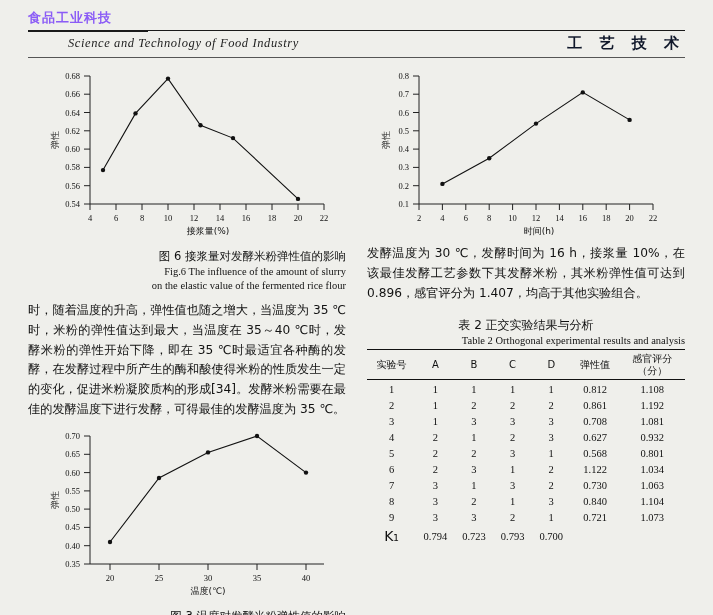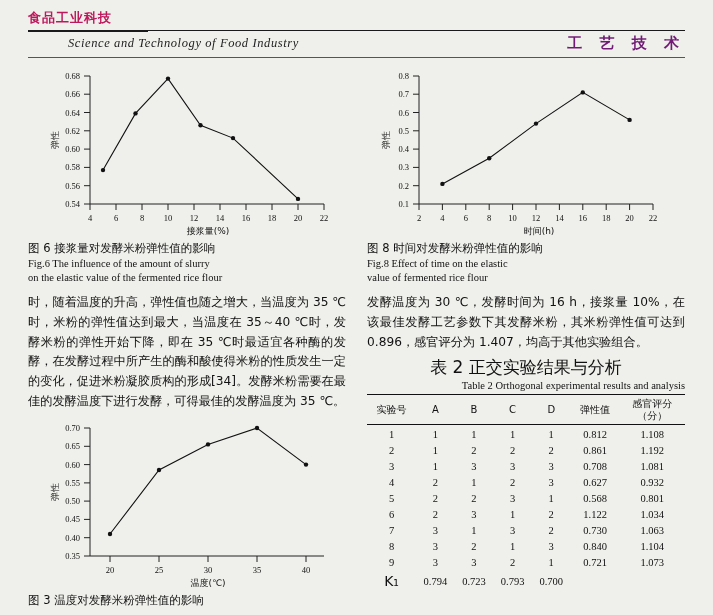--- a/index.html
+++ b/index.html
@@ -15,49 +15,49 @@
     position:absolute;left:0;top:0;width:713px;height:615px;
   }
   
   .masthead{
     position:absolute;left:28px;top:8px;width:120px;height:22px;
     border-bottom:2px solid #1a1a1a;
   }
   .masthead .logo{
     font-family:"DejaVu Sans", sans-serif;
     font-weight:bold;font-size:13px;letter-spacing:1px;
-    color:#be185d;line-height:20px;
+    color:#8b5cf6;line-height:20px;
   }
   .rule-top{
     position:absolute;left:28px;top:30px;width:657px;height:0;
     border-top:1.6px solid #1a1a1a;
   }
   .journal-en{
     position:absolute;left:68px;top:36px;
     font-family:"Liberation Serif", serif;
     font-style:italic;font-size:12.5px;letter-spacing:.6px;color:#222;
   }
   .section-cn{
     position:absolute;right:28px;top:34px;
     font-family:"DejaVu Sans", sans-serif;
-    font-weight:bold;font-size:15px;letter-spacing:6px;color:#701a75;
+    font-weight:bold;font-size:15px;letter-spacing:6px;color:#0f172a;
   }
   .rule-under{
     position:absolute;left:28px;top:57px;width:657px;height:0;
     border-top:1px solid #555;
   }
 
   
   .col{position:absolute;top:64px;width:318px;}
   .col-left{left:28px;}
   .col-right{left:367px;}
 
   .fig-block{position:relative;width:318px;}
   .fig-cap{
-    text-align:left;font-size:11.5px;line-height:1.45;margin-top:4px;
+    text-align:right;font-size:11.5px;line-height:1.45;margin-top:12px;
     font-family:"DejaVu Sans", sans-serif;
   }
   .fig-cap .cn{font-size:11.5px;}
   .fig-cap .en{
     font-family:"Liberation Serif", serif;
     font-size:10.5px;line-height:1.35;
   }
   .body-text{
     font-size:12.2px;line-height:1.62;text-align:justify;
     font-family:"DejaVu Sans", sans-serif;
@@ -70,21 +70,21 @@
   svg{display:block;}
   .axis-line{stroke:#222;stroke-width:1;}
   .tick{stroke:#222;stroke-width:1;}
   .ticklabel{font-family:"Liberation Serif", serif;font-size:8.5px;fill:#111;}
   .axislabel{font-family:"DejaVu Sans", sans-serif;font-size:9px;fill:#111;}
   .series{fill:none;stroke:#111;stroke-width:1.1;}
   .pt{fill:#111;}
 
   
   .tbl-title{
-    text-align:center;font-size:17px;margin-top:4px;
+    text-align:center;font-size:12px;margin-top:14px;
     font-family:"DejaVu Sans", sans-serif;
   }
   .tbl-title-en{
     text-align:right;font-size:10.5px;margin-top:1px;margin-bottom:3px;
     font-family:"Liberation Serif", serif;
   }
   table.data{
     border-collapse:collapse;width:100%;
     font-family:"Liberation Serif", serif;
     font-size:10.5px;
@@ -392,25 +392,20 @@
           <polyline class="series" points="75.4,119.9 122.2,94.3 169,59.6 215.8,28.4 262.6,55.9"></polyline>
           <circle class="pt" cx="75.4" cy="119.9" r="2.2"></circle>
           <circle class="pt" cx="122.2" cy="94.3" r="2.2"></circle>
           <circle class="pt" cx="169" cy="59.6" r="2.2"></circle>
           <circle class="pt" cx="215.8" cy="28.4" r="2.2"></circle>
           <circle class="pt" cx="262.6" cy="55.9" r="2.2"></circle>
           <text class="axislabel" x="172" y="170" text-anchor="middle">时间(h)</text>
           <text class="axislabel" x="22" y="76" text-anchor="middle" transform="rotate(-90 22 76)">弹性</text>
         </svg>
       </div>
-      <div class="fig-cap">
-        <div class="cn">图 8  时间对发酵米粉弹性值的影响</div>
-        <div class="en">Fig.8   Effect of time on the elastic</div>
-        <div class="en">value of fermented rice flour</div>
-      </div>
     </div>
 
     <div class="body-text">发酵温度为 30 ℃，发酵时间为 16 h，接浆量 10%，在该最佳发酵工艺参数下其发酵米粉，其米粉弹性值可达到 0.896，感官评分为 1.407，均高于其他实验组合。</div>
 
     <div class="tbl-title">表 2   正交实验结果与分析</div>
     <div class="tbl-title-en">Table 2   Orthogonal experimental results and analysis</div>
 
     <table class="data">
       <thead>
         <tr>

